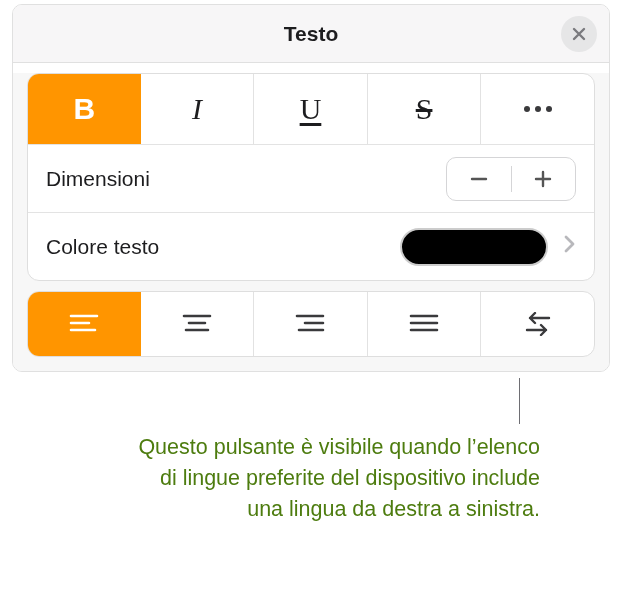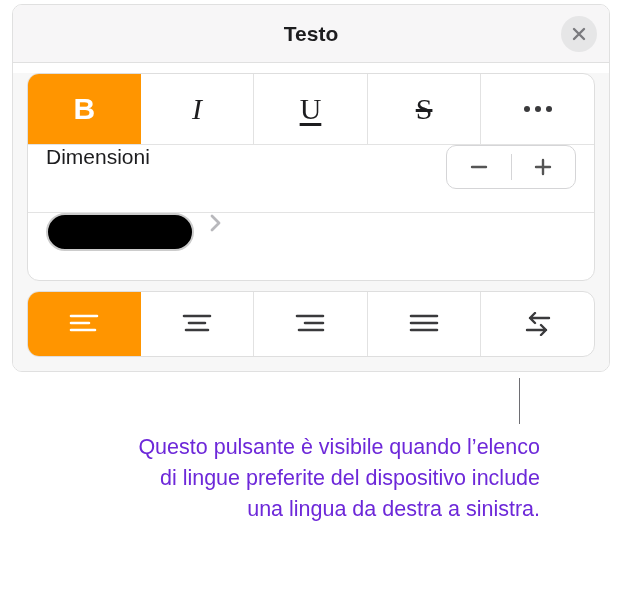--- a/index.html
+++ b/index.html
@@ -81,21 +81,21 @@
     font-size: 30px;
     color: #1d1d1f;
     font-weight: 500;
   }
   .seg .cell.active .glyph { color:#fff; font-weight:700; }
   .cell svg { display:block; }
 
   
   .row {
     display: flex;
-    align-items: flex-start;
+    align-items: center;
     height: 68px;
     padding: 0 18px;
     border-top: 1px solid #e3e3e3;
   }
   .section .row:first-child { border-top: none; }
   .row-label {
     flex: 1;
     font-size: 21px;
     color: #1d1d1f;
   }
@@ -146,21 +146,21 @@
     background: #6e6e73;
   }
   .callout-text {
     position: absolute;
     right: 82px;
     top: 432px;
     width: 420px;
     text-align: right;
     font-size: 21.5px;
     line-height: 1.45;
-    color: #6d28d9;
+    color: #4d7c0f;
     font-family: -apple-system, "SF Pro Text", "Helvetica Neue", Arial, sans-serif;
   }
 </style>
 </head>
 <body>
 
 <div class="panel">
   <div class="header">
     <div class="header-title">Testo</div>
     <div class="close-btn">
@@ -206,20 +206,21 @@
           <div class="sep"></div>
           <div class="btn">
             <svg width="20" height="20" viewBox="0 0 20 20">
                 <path d="M3 10 H17 M10 3 V17" stroke="#555" stroke-width="2.4" stroke-linecap="round"></path>
               </svg>
           </div>
         </div>
       </div>
 
       <div class="row">
+        <div class="row-label">Colore testo</div>
         <div class="color-swatch"></div>
         <div class="chev">
           <svg width="14" height="20" viewBox="0 0 14 20">
               <path d="M4 3 L11 10 L4 17" stroke="#b8b8bc" stroke-width="2.8" fill="none" stroke-linecap="round" stroke-linejoin="round"></path>
             </svg>
         </div>
       </div>
     </div>
 
     <div class="section">

